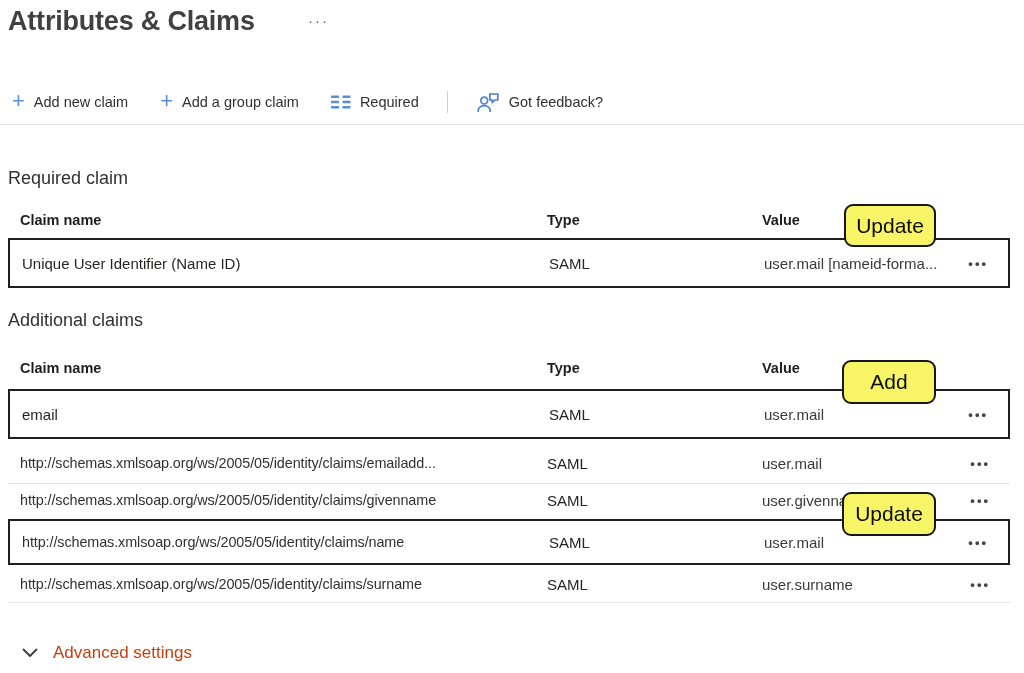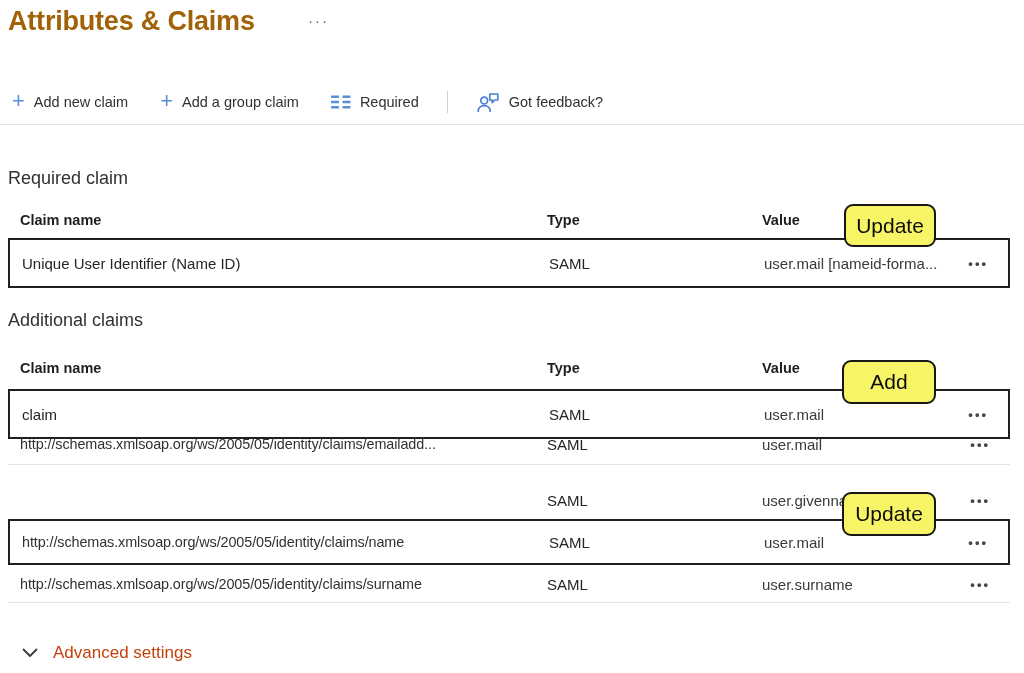--- a/index.html
+++ b/index.html
@@ -1,21 +1,21 @@
 <!DOCTYPE html>
 <html><head>
 <meta charset="utf-8">
 <style>
   html,body{margin:0;padding:0;background:#ffffff;}
   body{font-family:"Liberation Sans", sans-serif; -webkit-font-smoothing:antialiased;}
   .stage{position:relative;width:1024px;height:673px;background:#fff;overflow:hidden;}
 
   
   .title-row{position:absolute;left:8px;top:6px;display:flex;align-items:flex-start;}
-  .page-title{font-size:27px;font-weight:700;color:#a16207;margin:0;letter-spacing:-0.2px;}
+  .page-title{font-size:27px;font-weight:700;color:#404040;margin:0;letter-spacing:-0.2px;}
   .title-ellipsis{position:absolute;left:308px;top:12px;color:#605e5c;font-size:15px;letter-spacing:2px;cursor:pointer;}
 
   
   .toolbar{position:absolute;left:8px;top:86px;height:32px;display:flex;align-items:center;gap:24px;}
   .tb-item{display:flex;align-items:center;gap:9px;background:none;border:none;padding:0 4px;
            font-family:"Liberation Sans",sans-serif;font-size:14.5px;color:#323130;cursor:pointer;}
   .plus-glyph{color:#5a8ed5;font-size:22px;font-weight:300;line-height:18px;margin-top:-2px;}
   .tb-sep{width:1px;height:22px;background:#d2d0ce;}
   .icon-svg{display:block;}
 
@@ -116,34 +116,35 @@
 
   <h2 class="section-heading" style="top:310px;">Additional claims</h2>
 
   <div class="thead" style="top:356px;">
     <span class="col1">Claim name</span>
     <span class="col2">Type</span>
     <span class="col3">Value</span>
   </div>
 
   <div class="trow boxed" style="top:389px;height:50px;">
-    <span class="col1 cell">claim</span>
+    <span class="col1 cell">email</span>
     <span class="col2 cell">SAML</span>
     <span class="col3 cell-val">user.mail</span>
     <span class="col4"><button class="row-menu">•••</button></span>
   </div>
 
-  <div class="trow plain" style="top:423px;height:42px;">
+  <div class="trow plain" style="top:442px;height:42px;">
     <span class="col1 cell-url">http://schemas.xmlsoap.org/ws/2005/05/identity/claims/emailadd...</span>
     <span class="col2 cell">SAML</span>
     <span class="col3 cell-val">user.mail</span>
     <span class="col4"><button class="row-menu">•••</button></span>
   </div>
 
   <div class="trow" style="top:481px;height:38px;">
+    <span class="col1 cell-url">http://schemas.xmlsoap.org/ws/2005/05/identity/claims/givenname</span>
     <span class="col2 cell">SAML</span>
     <span class="col3 cell-val">user.givenname</span>
     <span class="col4"><button class="row-menu">•••</button></span>
   </div>
 
   <div class="trow boxed" style="top:519px;height:46px;">
     <span class="col1 cell-url">http://schemas.xmlsoap.org/ws/2005/05/identity/claims/name</span>
     <span class="col2 cell">SAML</span>
     <span class="col3 cell-val">user.mail</span>
     <span class="col4"><button class="row-menu">•••</button></span>

